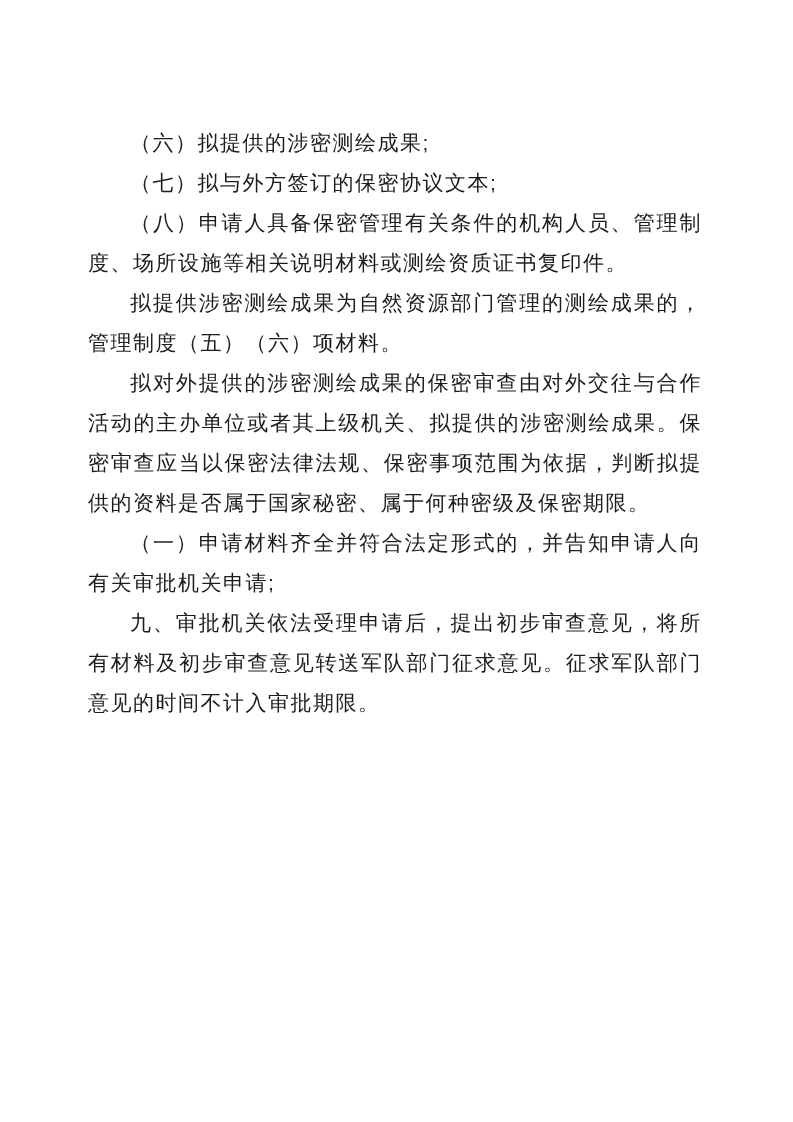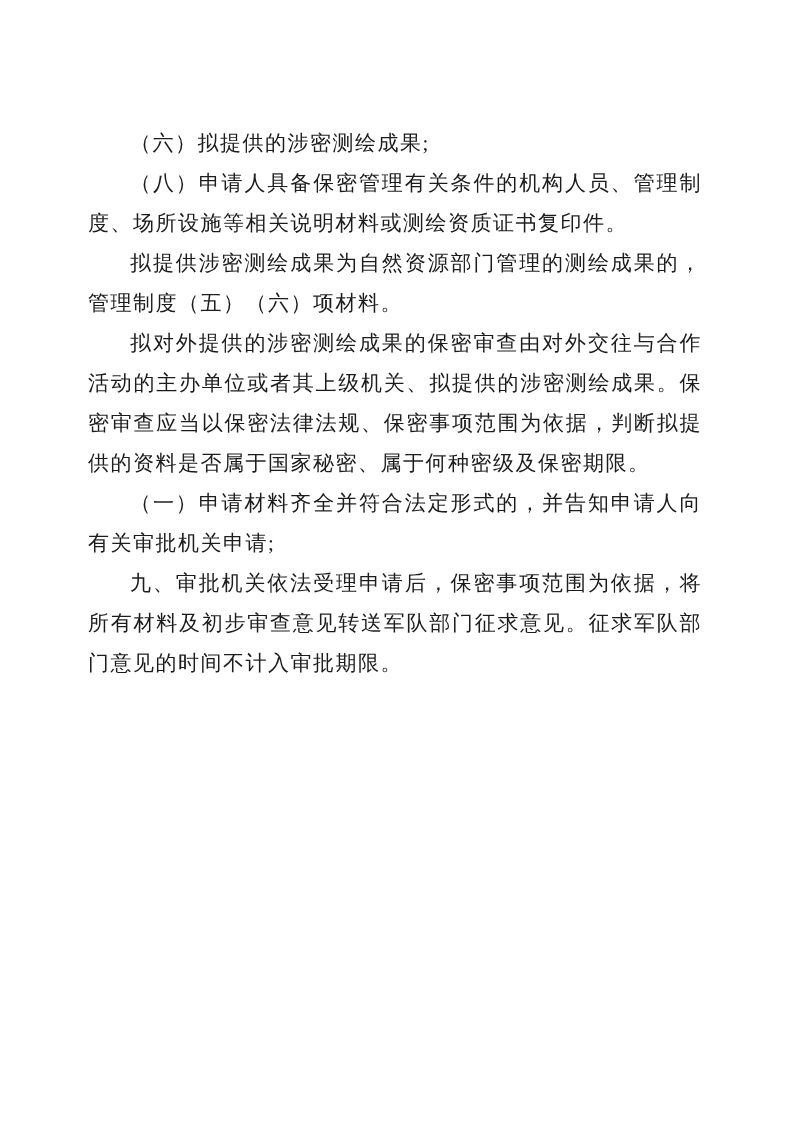--- a/index.html
+++ b/index.html
@@ -6,21 +6,21 @@
     margin: 0;
     padding: 0;
     background: #ffffff;
   }
   .page {
     position: relative;
     width: 793px;
     height: 852px;
     background: #ffffff;
     overflow: hidden;
-    font-family: Liberation Serif, serif;
+    font-family: Liberation Sans, sans-serif;
     color: #1c1c1c;
   }
   .text-body {
     position: absolute;
     left: 88px;
     top: 123px;
     width: 614px;
   }
   .text-body p {
     margin: 0;
@@ -42,20 +42,21 @@
     letter-spacing: 3px;
     color: #1c1c1c;
   }
 </style>
 </head>
 <body>
 
 <div class="page">
   <div class="text-body">
     <p>（六）拟提供的涉密测绘成果;</p>
+    <p>（七）拟与外方签订的保密协议文本;</p>
     <p>（八）申请人具备保密管理有关条件的机构人员、管理制度、场所设施等相关说明材料或测绘资质证书复印件。</p>
     <p>拟提供涉密测绘成果为自然资源部门管理的测绘成果的，管理制度（五）（六）项材料。</p>
     <p>拟对外提供的涉密测绘成果的保密审查由对外交往与合作活动的主办单位或者其上级机关、拟提供的涉密测绘成果。保密审查应当以保密法律法规、保密事项范围为依据，判断拟提供的资料是否属于国家秘密、属于何种密级及保密期限。</p>
     <p>（一）申请材料齐全并符合法定形式的，并告知申请人向有关审批机关申请;</p>
-    <p>九、审批机关依法受理申请后，保密事项范围为依据，将所有材料及初步审查意见转送军队部门征求意见。征求军队部门意见的时间不计入审批期限。</p>
+    <p>九、审批机关依法受理申请后，提出初步审查意见，将所有材料及初步审查意见转送军队部门征求意见。征求军队部门意见的时间不计入审批期限。</p>
   </div>
   <div class="footer">- 3 -</div>
 </div>
 
 </body></html>

